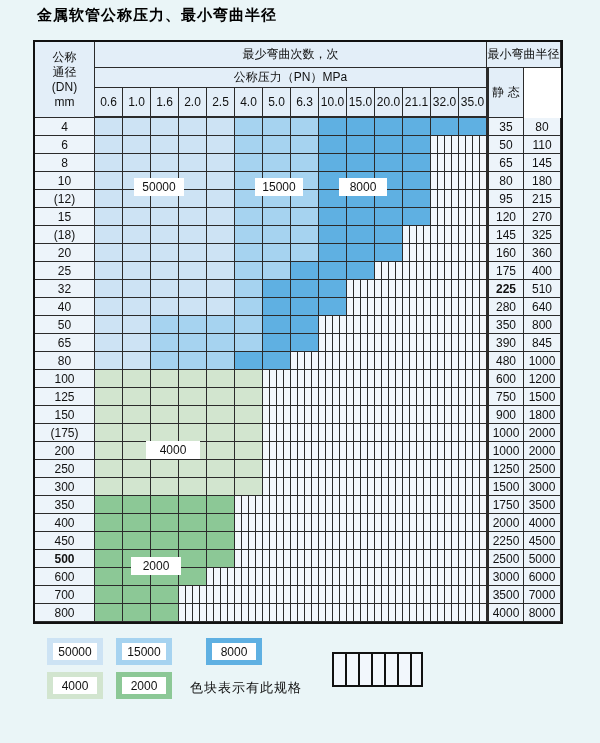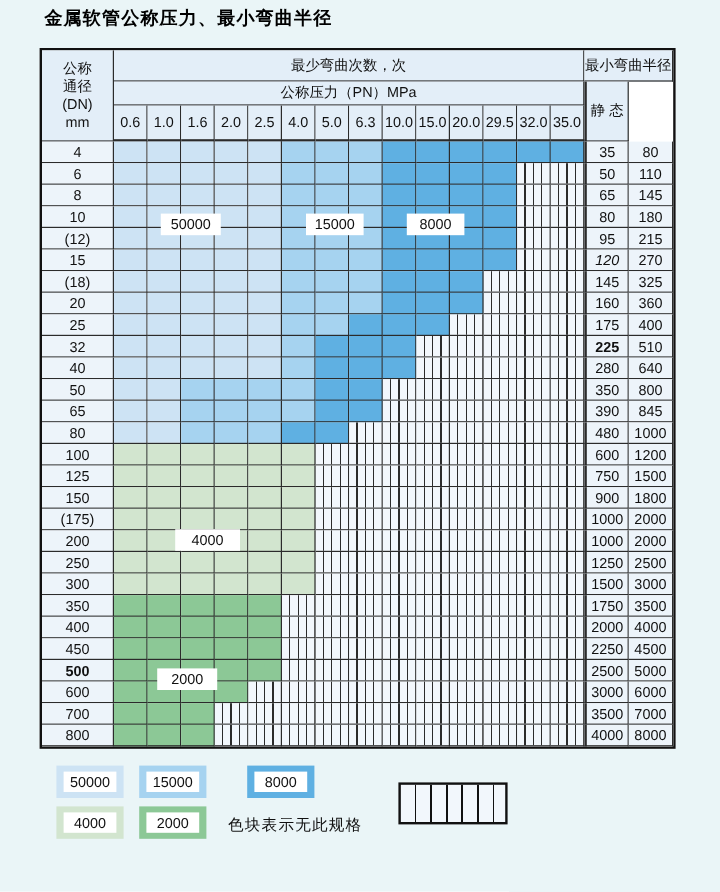--- a/index.html
+++ b/index.html
@@ -110,21 +110,21 @@
       <div class="c hd hd-num" style="grid-area: 3 / 3;">1.0</div>
       <div class="c hd hd-num" style="grid-area: 3 / 4;">1.6</div>
       <div class="c hd hd-num" style="grid-area: 3 / 5;">2.0</div>
       <div class="c hd hd-num" style="grid-area: 3 / 6;">2.5</div>
       <div class="c hd hd-num" style="grid-area: 3 / 7;">4.0</div>
       <div class="c hd hd-num" style="grid-area: 3 / 8;">5.0</div>
       <div class="c hd hd-num" style="grid-area: 3 / 9;">6.3</div>
       <div class="c hd hd-num" style="grid-area: 3 / 10;">10.0</div>
       <div class="c hd hd-num" style="grid-area: 3 / 11;">15.0</div>
       <div class="c hd hd-num" style="grid-area: 3 / 12;">20.0</div>
-      <div class="c hd hd-num" style="grid-area: 3 / 13;">29.5</div>
+      <div class="c hd hd-num" style="grid-area: 3 / 13;">21.1</div>
       <div class="c hd hd-num" style="grid-area: 3 / 14;">32.0</div>
       <div class="c hd hd-num" style="grid-area: 3 / 15;">35.0</div>
       <div class="c lbl" style="grid-area: 4 / 1;">4</div>
       <div class="c z50" style="grid-area: 4 / 2;"></div>
       <div class="c z50" style="grid-area: 4 / 3;"></div>
       <div class="c z50" style="grid-area: 4 / 4;"></div>
       <div class="c z50" style="grid-area: 4 / 5;"></div>
       <div class="c z50" style="grid-area: 4 / 6;"></div>
       <div class="c z15" style="grid-area: 4 / 7;"></div>
       <div class="c z15" style="grid-area: 4 / 8;"></div>
@@ -213,21 +213,21 @@
       <div class="c z50" style="grid-area: 9 / 6;"></div>
       <div class="c z15" style="grid-area: 9 / 7;"></div>
       <div class="c z15" style="grid-area: 9 / 8;"></div>
       <div class="c z15" style="grid-area: 9 / 9;"></div>
       <div class="c z80" style="grid-area: 9 / 10;"></div>
       <div class="c z80" style="grid-area: 9 / 11;"></div>
       <div class="c z80" style="grid-area: 9 / 12;"></div>
       <div class="c z80" style="grid-area: 9 / 13;"></div>
       <div class="c zx" style="grid-area: 9 / 14;"></div>
       <div class="c zx" style="grid-area: 9 / 15;"></div>
-      <div class="c val colL2" style="grid-area: 9 / 16; font-style: italic;">120</div>
+      <div class="c val colL2" style="grid-area: 9 / 16;">120</div>
       <div class="c val" style="grid-area: 9 / 17;">270</div>
       <div class="c lbl" style="grid-area: 10 / 1;">(18)</div>
       <div class="c z50" style="grid-area: 10 / 2;"></div>
       <div class="c z50" style="grid-area: 10 / 3;"></div>
       <div class="c z50" style="grid-area: 10 / 4;"></div>
       <div class="c z50" style="grid-area: 10 / 5;"></div>
       <div class="c z50" style="grid-area: 10 / 6;"></div>
       <div class="c z15" style="grid-area: 10 / 7;"></div>
       <div class="c z15" style="grid-area: 10 / 8;"></div>
       <div class="c z15" style="grid-area: 10 / 9;"></div>
@@ -613,15 +613,15 @@
   <div class="lg-block" id="lg-8000">
     <div class="lg-inner">8000</div>
   </div>
   <div class="lg-block" id="lg-4000">
     <div class="lg-inner">4000</div>
   </div>
   <div class="lg-block" id="lg-2000">
     <div class="lg-inner">2000</div>
   </div>
 
-  <div class="lg-note" id="note-avail">色块表示无此规格</div>
+  <div class="lg-note" id="note-avail">色块表示有此规格</div>
   <div class="lg-hatch"></div>
 </div>
 
 </body></html>

